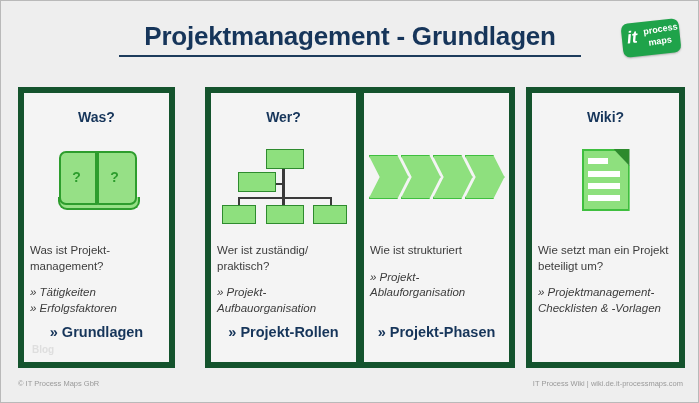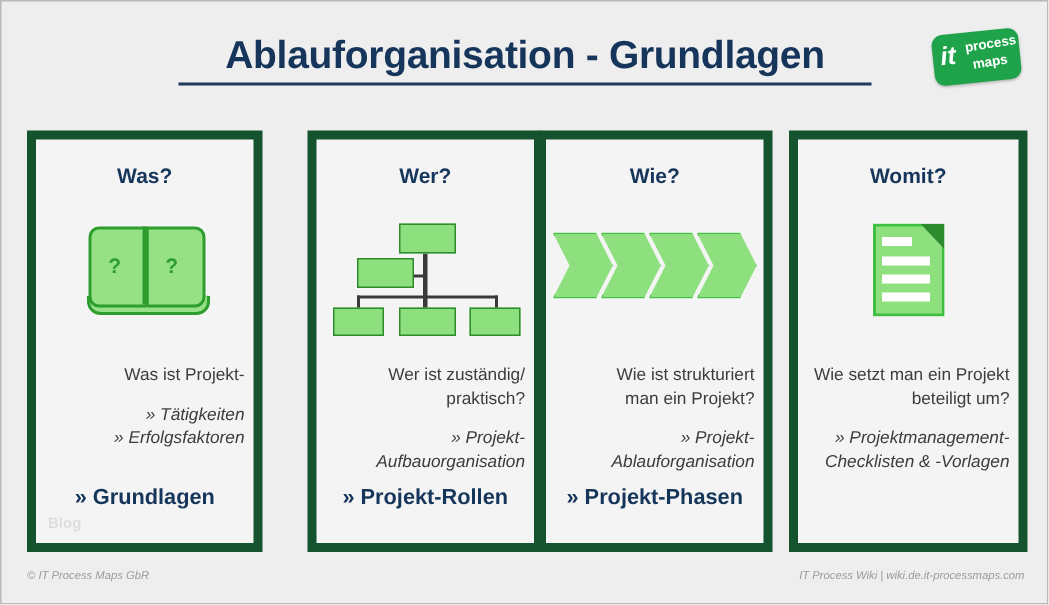--- a/index.html
+++ b/index.html
@@ -129,21 +129,21 @@
     left: 0;
     width: 100%;
     height: 92px;
   }
 
   .card-body {
     position: absolute;
     top: 150px;
     left: 6px;
     width: calc(100% - 12px);
-    text-align: right;
+    text-align: left;
   }
   .question {
     font-size: 11.5px;
     color: #3c3c3c;
     line-height: 1.35;
   }
   .sublinks {
     margin-top: 11px;
     font-size: 11.5px;
     color: #3c3c3c;
@@ -288,21 +288,20 @@
     background: #ffffff;
   }
 
   
   .footer {
     position: absolute;
     left: 0;
     bottom: 0;
     width: 699px;
     height: 32px;
-    font-style: italic;
   }
   .footer-left {
     position: absolute;
     left: 17px;
     top: 9px;
     font-size: 7.5px;
     color: #9a9a9a;
   }
   .footer-right {
     position: absolute;
@@ -312,21 +311,21 @@
     color: #9a9a9a;
   }
 </style>
 </head>
 <body>
 
 <div id="infographic">
 
   <div class="header">
     <div class="title-wrap">
-      <div class="title">Ablauforganisation - Grundlagen</div>
+      <div class="title">Projektmanagement - Grundlagen</div>
     </div>
 
     <div class="logo">
       <span class="logo-it">it</span>
       <span class="logo-process">process</span>
       <span class="logo-maps">maps</span>
     </div>
   </div>
 
   <div class="cards">
@@ -341,20 +340,21 @@
           <div class="book-page right"></div>
           <div class="book-spine"></div>
           <div class="book-q left">?</div>
           <div class="book-q right">?</div>
         </div>
       </div>
 
       <div class="card-body">
         <div class="question">
           <div>Was ist Projekt-</div>
+          <div>management?</div>
         </div>
         <div class="sublinks">
           <div>» Tätigkeiten</div>
           <div>» Erfolgsfaktoren</div>
         </div>
       </div>
 
       <div class="cta">» Grundlagen</div>
       <div class="blog-watermark">Blog</div>
     </div>
@@ -389,47 +389,45 @@
         <div class="sublinks">
           <div>» Projekt-</div>
           <div>Aufbauorganisation</div>
         </div>
       </div>
 
       <div class="cta">» Projekt-Rollen</div>
     </div>
 
     <div class="card">
-      <div class="card-title">Wie?</div>
 
       <div class="icon-area">
         <div class="chevrons">
           <div class="chev" style="left:0px;"></div>
           <div class="chev" style="left:32px;"></div>
           <div class="chev" style="left:64px;"></div>
           <div class="chev" style="left:96px;"></div>
         </div>
       </div>
 
       <div class="card-body">
         <div class="question">
           <div>Wie ist strukturiert</div>
-          <div>man ein Projekt?</div>
         </div>
         <div class="sublinks">
           <div>» Projekt-</div>
           <div>Ablauforganisation</div>
         </div>
       </div>
 
       <div class="cta">» Projekt-Phasen</div>
     </div>
 
     <div class="card">
-      <div class="card-title">Womit?</div>
+      <div class="card-title">Wiki?</div>
 
       <div class="icon-area">
         <div class="doc">
           <div class="doc-body"></div>
           <div class="doc-fold"></div>
           <div class="doc-line" style="top:9px;  width:20px;"></div>
           <div class="doc-line" style="top:22px;"></div>
           <div class="doc-line" style="top:34px;"></div>
           <div class="doc-line" style="top:46px;"></div>
         </div>

